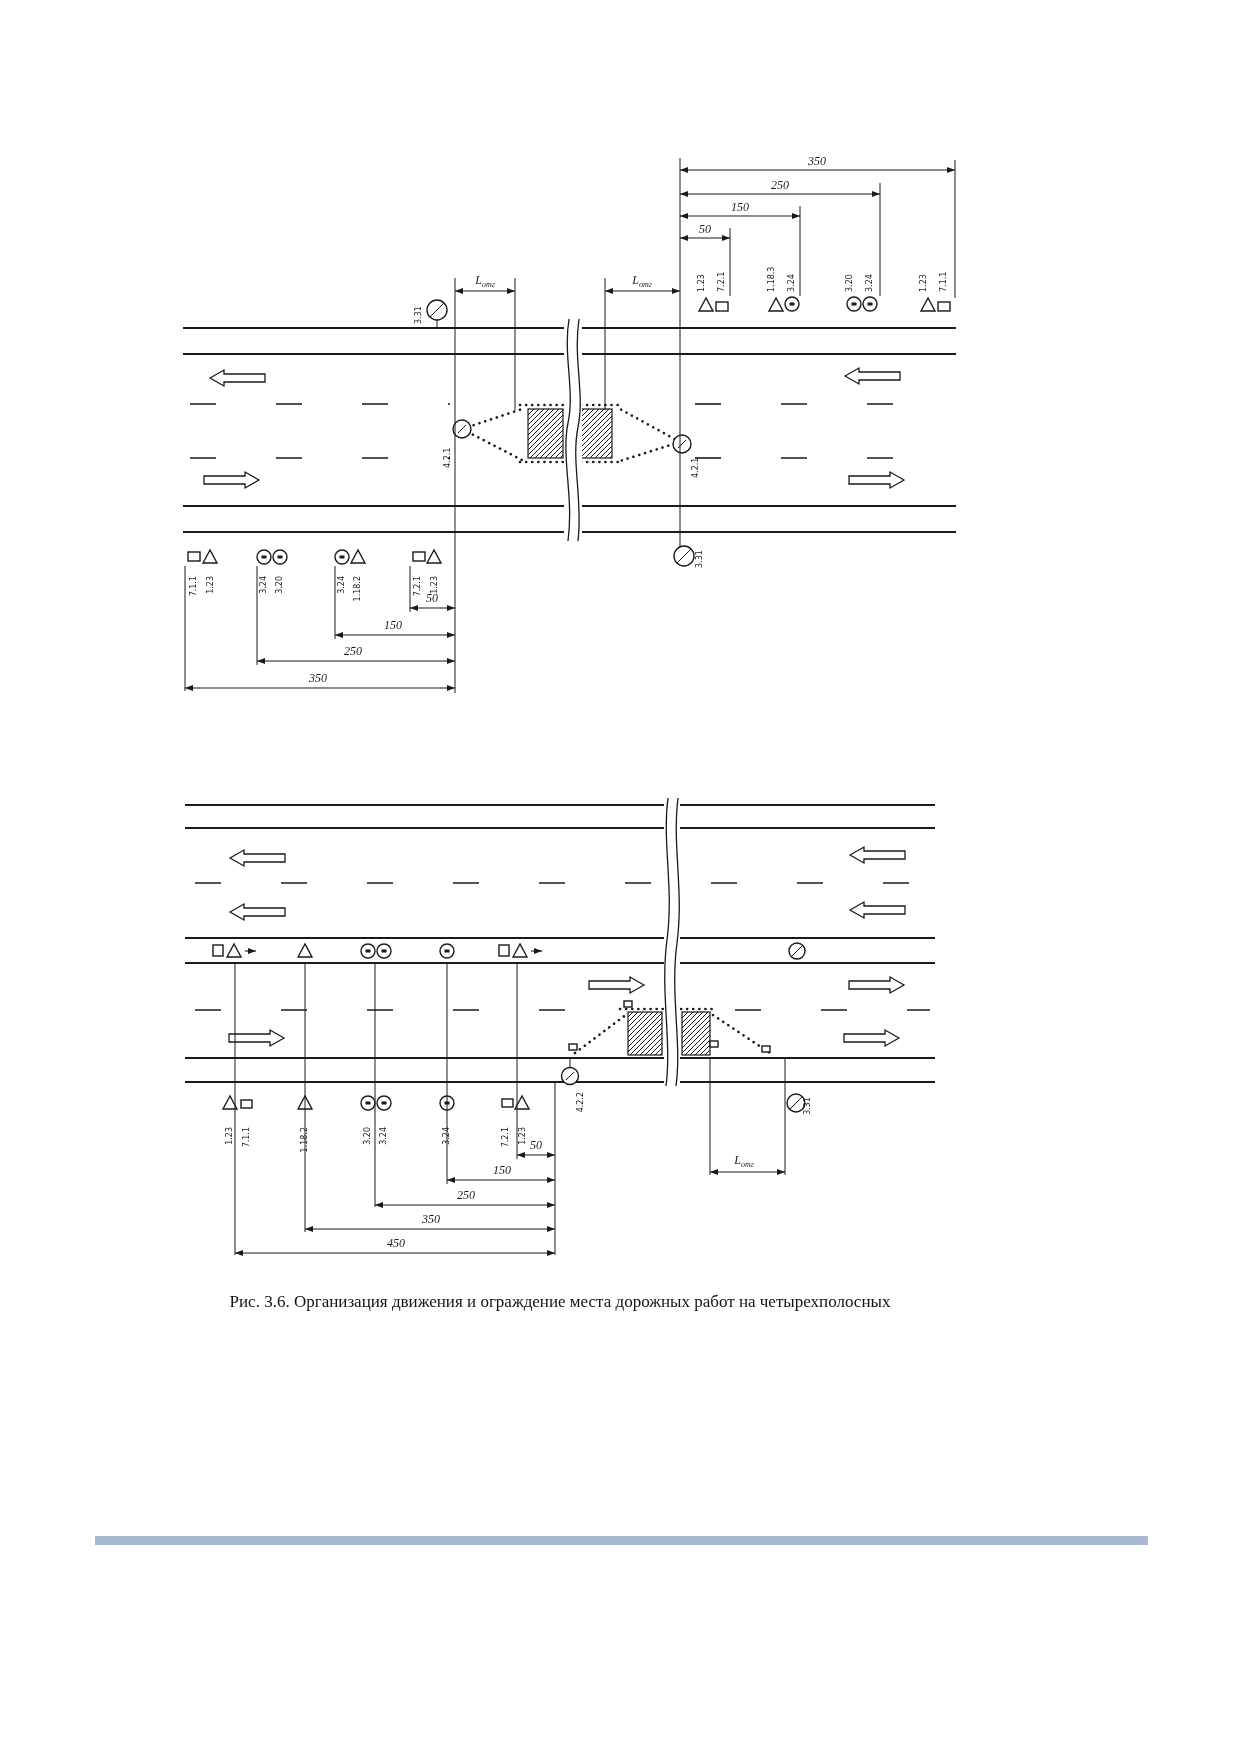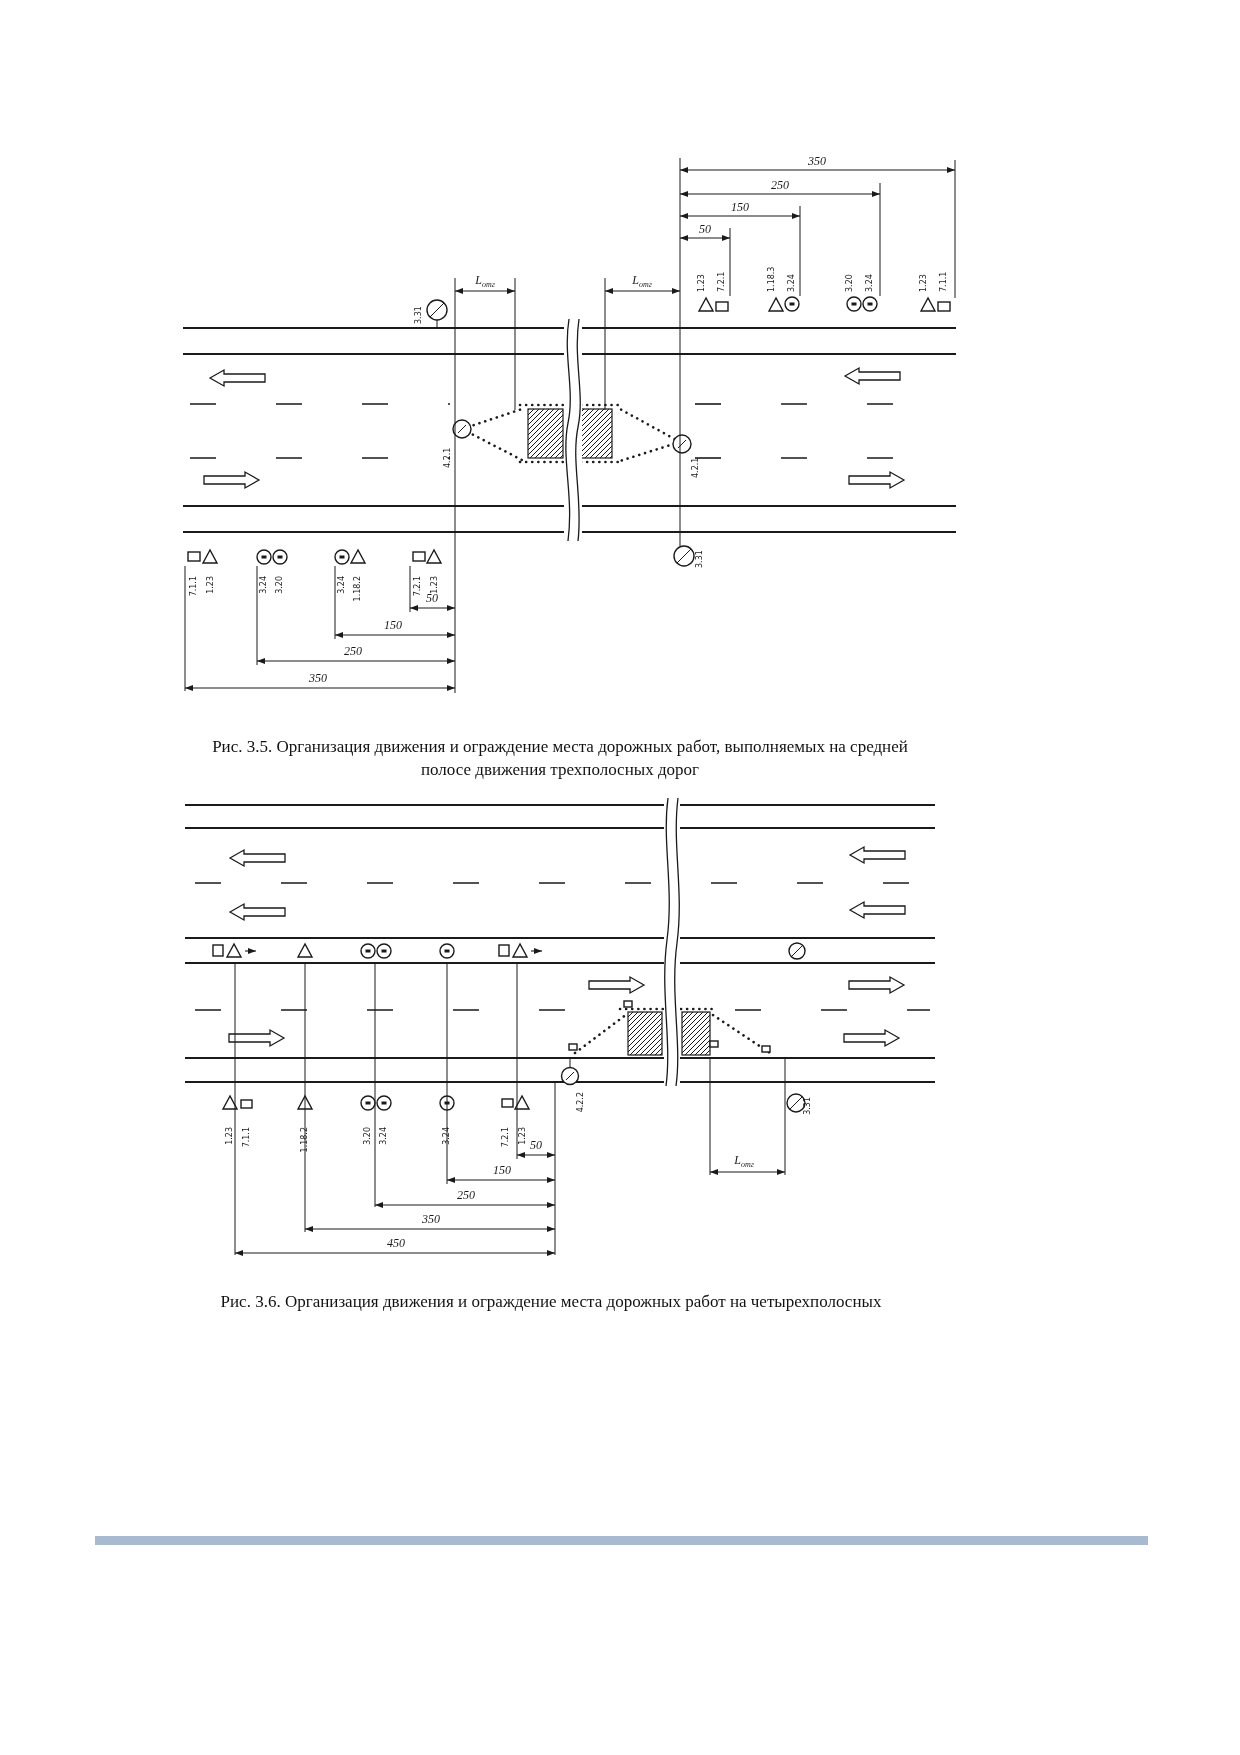--- a/index.html
+++ b/index.html
@@ -188,24 +188,20 @@
       <text class="dimlab" text-anchor="middle" x="282" y="474">50</text>
       <line class="dim" x1="185" y1="507" x2="305" y2="507" marker-start="url(#arr35)" marker-end="url(#arr35)"></line>
       <text class="dimlab" text-anchor="middle" x="243" y="501">150</text>
       <line class="dim" x1="107" y1="533" x2="305" y2="533" marker-start="url(#arr35)" marker-end="url(#arr35)"></line>
       <text class="dimlab" text-anchor="middle" x="203" y="527">250</text>
       <line class="dim" x1="35" y1="560" x2="305" y2="560" marker-start="url(#arr35)" marker-end="url(#arr35)"></line>
       <text class="dimlab" text-anchor="middle" x="168" y="554">350</text>
     </g>
   </svg>
 
-  <div class="abs caption" style="left:145px;top:735px;width:830px">
-    <div>Рис. 3.5. Организация движения и ограждение места дорожных работ, выполняемых на средней</div>
-    <div>полосе движения трехполосных дорог</div>
-  </div>
 
   <svg class="abs" style="left:150px;top:795px" width="820" height="475" viewBox="0 0 820 475">
     <defs>
       <marker id="arr36" markerUnits="userSpaceOnUse" markerWidth="10" markerHeight="9" refX="8" refY="4" orient="auto-start-reverse">
         <path d="M0,1 L8,4 L0,7 Z" fill="#1a1a1a"></path>
       </marker>
       <pattern id="hatch36" width="5" height="5" patternUnits="userSpaceOnUse">
         <path d="M0,5 L5,0" stroke="#1a1a1a" stroke-width="1"></path>
       </pattern>
     </defs>
@@ -344,19 +340,19 @@
       <text class="dimlab" text-anchor="middle" x="352" y="379">150</text>
       <line class="dim" x1="225" y1="410" x2="405" y2="410" marker-start="url(#arr36)" marker-end="url(#arr36)"></line>
       <text class="dimlab" text-anchor="middle" x="316" y="404">250</text>
       <line class="dim" x1="155" y1="434" x2="405" y2="434" marker-start="url(#arr36)" marker-end="url(#arr36)"></line>
       <text class="dimlab" text-anchor="middle" x="281" y="428">350</text>
       <line class="dim" x1="85" y1="458" x2="405" y2="458" marker-start="url(#arr36)" marker-end="url(#arr36)"></line>
       <text class="dimlab" text-anchor="middle" x="246" y="452">450</text>
     </g>
   </svg>
 
-  <div class="abs caption" style="left:136px;top:1290px;width:830px">
+  <div class="abs caption" style="left:145px;top:1290px;width:830px">
     <div>Рис. 3.6. Организация движения и ограждение места дорожных работ на четырехполосных</div>
   </div>
 
   <div id="bottom-bar" class="abs" style="left:95px;top:1536px;width:1053px;height:9px"></div>
 
 </div>
 
 </body></html>

